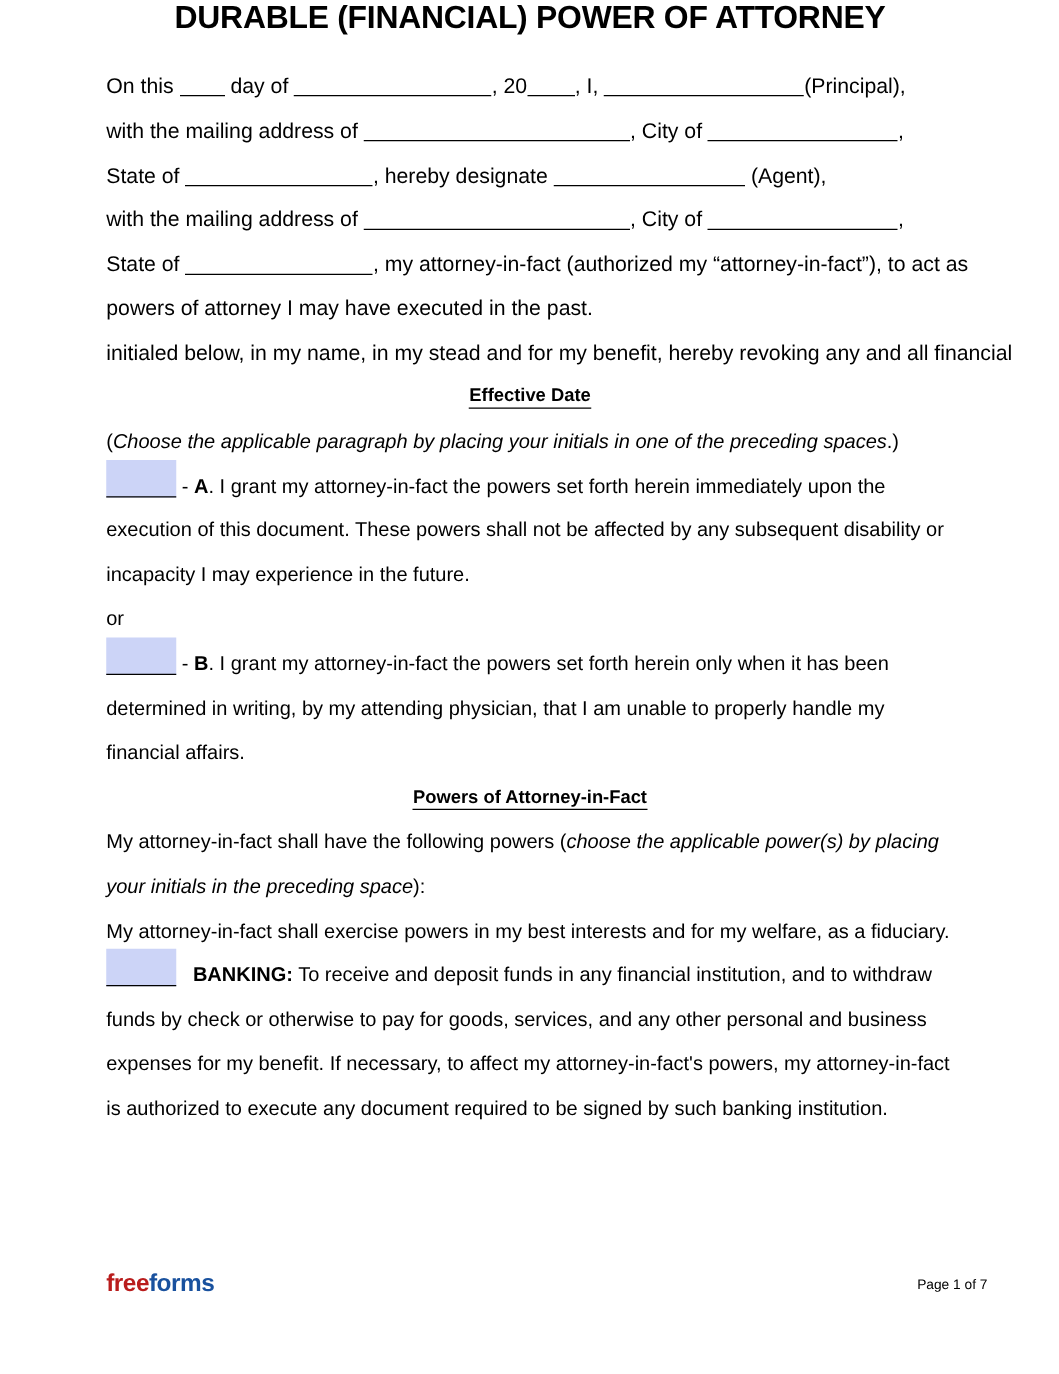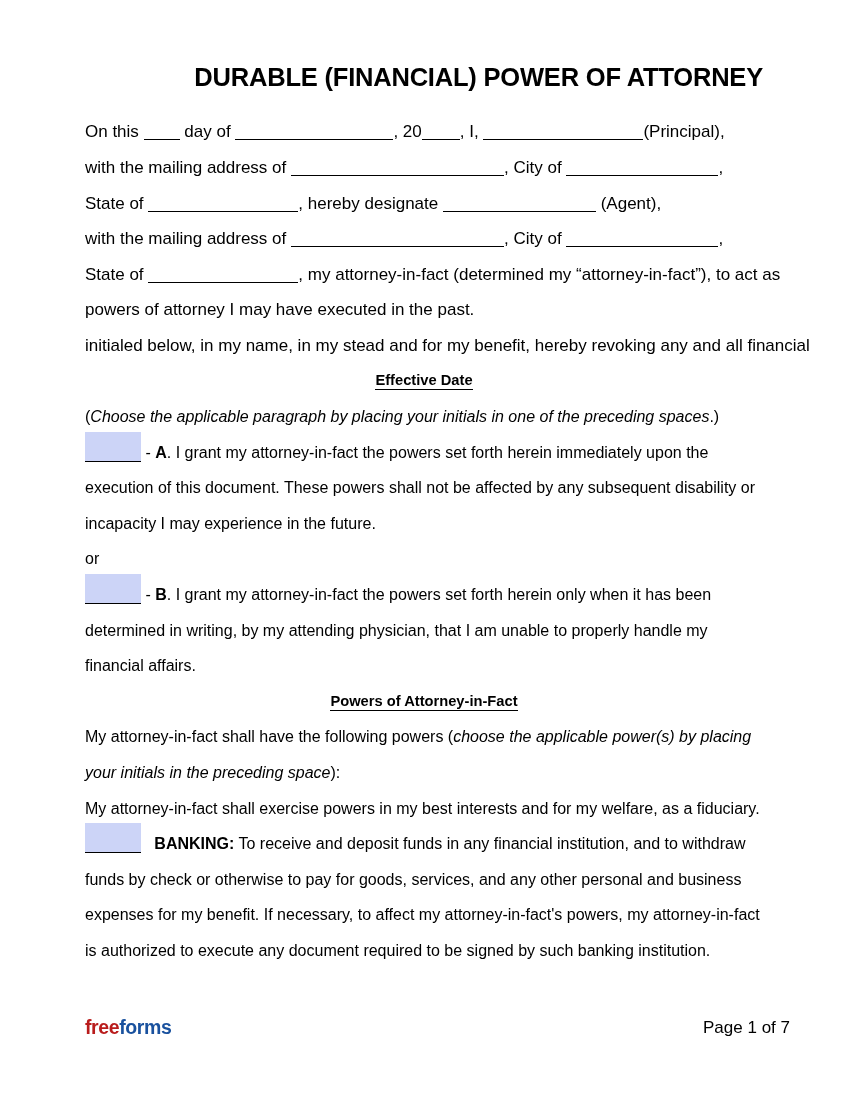--- a/index.html
+++ b/index.html
@@ -24,26 +24,25 @@
   }
   .content {
     position: absolute;
     left: 85px;
     top: 0;
     width: 678px;
   }
 
   
   .doc-title {
-    text-align: right;
+    text-align: center;
     font-size: 25.5px;
     font-weight: bold;
     letter-spacing: -0.2px;
     margin: 0;
-    padding-top: 63px;
     padding-bottom: 0;
     line-height: 1.15;
   }
 
   
   .body-block {
     margin-top: 22px;
   }
   .line {
     font-size: 17px;
@@ -145,21 +144,21 @@
     font-weight: bold;
     letter-spacing: -0.4px;
     line-height: 26px;
   }
   .logo .free  { color: #b91c1c; }
   .logo .forms { color: #19519e; text-align: center; }
   .page-num {
     position: absolute;
     right: 0;
     top: 4px;
-    font-size: 17px;
+    font-size: 11px;
     line-height: 20px;
     text-align: right;
   }
 </style>
 </head>
 <body>
 
 <div class="page">
 
   <div class="content">
@@ -181,21 +180,21 @@
       <div class="line"><span>State of</span>
         <span class="field w-state"><span class="fill"></span><span class="rule"></span></span><span>, hereby designate</span>
         <span class="field w-agent"><span class="fill"></span><span class="rule"></span></span>
         <span>(Agent),</span></div>
 
       <div class="line"><span>with the mailing address of</span>
         <span class="field w-addr"><span class="fill"></span><span class="rule"></span></span><span>, City of</span>
         <span class="field w-city"><span class="fill"></span><span class="rule"></span></span><span>,</span></div>
 
       <div class="line"><span>State of</span>
-        <span class="field w-state"><span class="fill"></span><span class="rule"></span></span><span>, my attorney-in-fact (determined my “attorney-in-fact”), to act as</span></div>
+        <span class="field w-state"><span class="fill"></span><span class="rule"></span></span><span>, my attorney-in-fact (authorized my “attorney-in-fact”), to act as</span></div>
 
       <div class="line">powers of attorney I may have executed in the past.</div>
       <div class="line">initialed below, in my name, in my stead and for my benefit, hereby revoking any and all financial</div>
 
     </div>
 
     <div class="section-heading"><span>Effective Date</span></div>
 
     <div class="para"><span>(</span><span class="it">Choose the applicable paragraph by placing your initials in one of the preceding spaces</span><span>.)</span></div>
 

